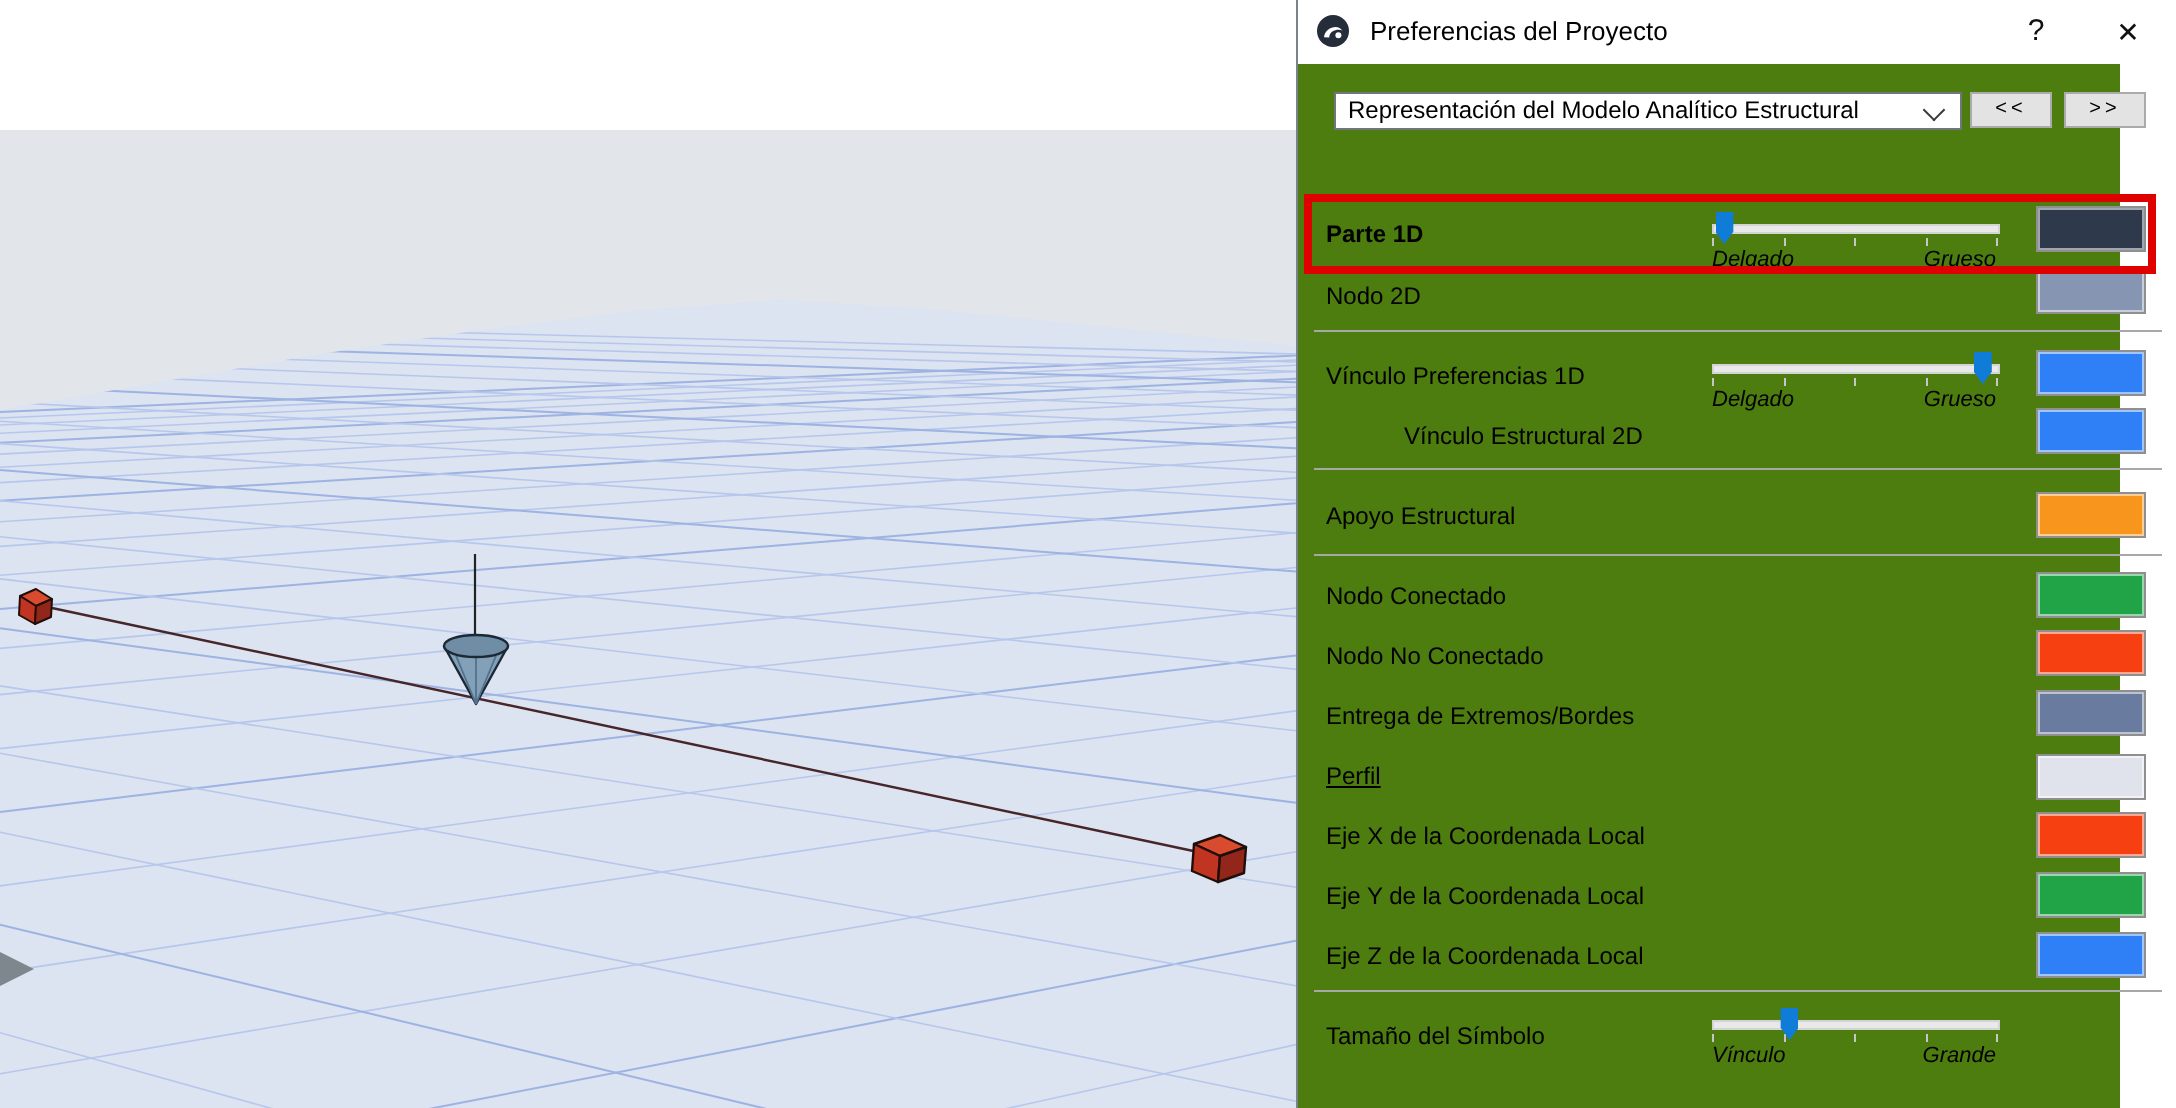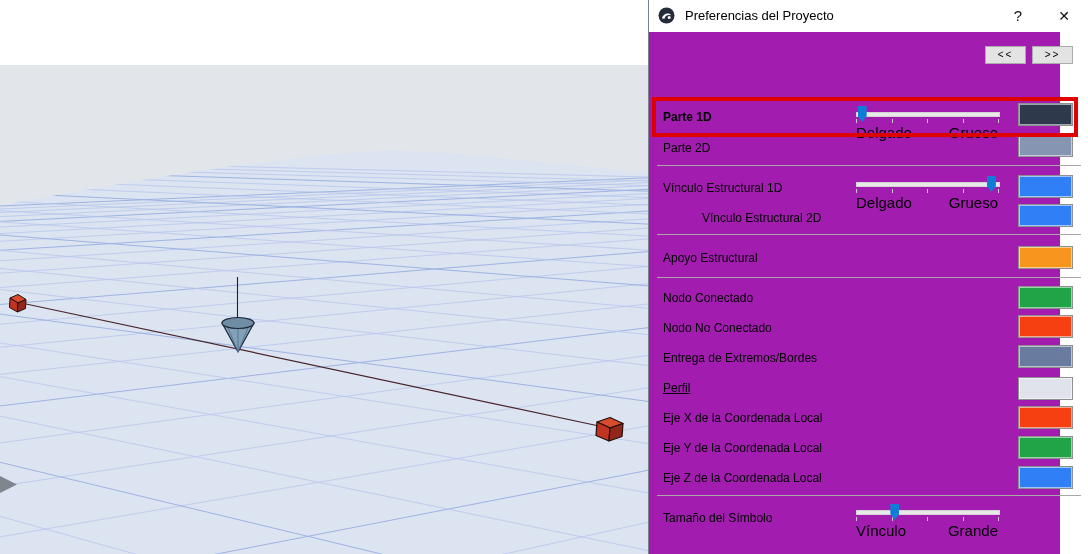--- a/index.html
+++ b/index.html
@@ -8,21 +8,21 @@
     background:#ffffff;
     font-family:"Liberation Sans","DejaVu Sans",sans-serif;
     -webkit-font-smoothing:antialiased;
   }
   
   #viewport{position:absolute;left:0;top:65px;width:648px;height:489px;}
   #viewport svg{display:block;}
   
   #dialog{
     position:absolute;left:648px;top:0;width:412px;height:554px;
-    background:#a21caf;border-left:1px solid #7a838c;box-sizing:border-box;
+    background:#4d7c0f;border-left:1px solid #7a838c;box-sizing:border-box;
   }
   .titlebar{position:absolute;left:0;top:0;width:439px;height:32px;background:#ffffff;}
   .app-icon{position:absolute;left:9px;top:7px;width:17px;height:17px;}
   .title-text{position:absolute;left:36px;top:8px;font-size:13px;color:#000;white-space:nowrap;}
   .cap-btn{position:absolute;top:5px;width:22px;height:22px;text-align:center;line-height:22px;color:#111;cursor:default;background:#fff;border:none;padding:0;font-family:inherit;}
   .help-btn{left:358px;font-size:15px;}
   .close-btn{left:404px;font-size:14px;}
   .combo{
     position:absolute;left:18px;top:46px;width:306px;height:17px;background:#fff;
     border:1px solid #70767c;font-size:12px;line-height:17px;padding-left:6px;
@@ -39,21 +39,21 @@
     line-height:16px;padding:0;font-family:inherit;color:#000;
   }
   .navbtn.prev{left:336px;} .navbtn.next{left:383px;}
   .panel-label{position:absolute;left:14px;font-size:12px;color:#000;white-space:nowrap;}
   .swatch{position:absolute;left:369px;width:55px;height:23px;border:1px solid #8f8f8f;box-shadow:inset 0 0 0 1px rgba(255,255,255,.55);padding:0;}
   .divider{position:absolute;left:8px;width:424px;height:1px;background:#a8a8a8;}
   .slider-track{position:absolute;width:142px;height:3px;background:#e9e9e9;border:1px solid #d4d4d4;}
   .slider-thumb{position:absolute;width:9px;height:16px;background:#0f7cd8;
     clip-path:polygon(0 0,100% 0,100% 62%,50% 100%,0 62%);}
   .slider-tick{position:absolute;width:1px;height:4px;background:#c6c6c6;}
-  .slider-minmax{position:absolute;width:142px;font-size:15px;color:#000;white-space:nowrap;}
+  .slider-minmax{position:absolute;width:142px;font-size:11px;color:#000;white-space:nowrap;font-style:italic;}
   .slider-minmax.max{text-align:right;}
   .highlight-box{position:absolute;left:3px;top:97px;width:418px;height:32px;border:4px solid #de0100;pointer-events:none;}
 </style>
 </head>
 <body>
 
 <div id="viewport">
   <svg width="648" height="489" xmlns="http://www.w3.org/2000/svg">
     <defs>
       <clipPath id="planeClip">
@@ -143,38 +143,42 @@
     <svg class="app-icon" viewBox="0 0 17 17" xmlns="http://www.w3.org/2000/svg">
       <circle cx="8.5" cy="8.5" r="8" fill="#242d39"></circle>
       <path d="M4,11.6 C4.4,6.8 11.2,4.6 13.2,8.4 C11.6,7.4 6.8,7.8 6.6,11.8 Z" fill="#ffffff"></path>
       <circle cx="11.2" cy="10.6" r="1.5" fill="#ffffff"></circle>
     </svg>
     <span class="title-text">Preferencias del Proyecto</span>
     <button class="cap-btn help-btn">?</button>
     <button class="cap-btn close-btn">✕</button>
   </div>
 
+  <div class="combo">
+    <span>Representación del Modelo Analítico Estructural</span>
+    <span class="combo-chevron"></span>
+  </div>
   <button class="navbtn prev">&lt;&lt;</button>
   <button class="navbtn next">&gt;&gt;</button>
 
   <div id="rows">
       <div class="panel-label" style="top: 110px; font-weight: bold;">Parte 1D</div>
       <div class="slider-track" style="left: 207px; top: 112px;"></div>
       <div class="slider-tick" style="left: 207px; top: 119px;"></div>
       <div class="slider-tick" style="left: 242.5px; top: 119px;"></div>
       <div class="slider-tick" style="left: 278px; top: 119px;"></div>
       <div class="slider-tick" style="left: 313.5px; top: 119px;"></div>
       <div class="slider-tick" style="left: 349px; top: 119px;"></div>
       <div class="slider-thumb" style="left: 208.68px; top: 106px;"></div>
       <div class="slider-minmax" style="left: 207px; top: 124px;">Delgado</div>
       <div class="slider-minmax max" style="left: 207px; top: 124px;">Grueso</div>
       <button class="swatch" style="top: 103px; background: rgb(46, 58, 76);"></button>
-      <div class="panel-label" style="top: 141px;">Parte 2D</div>
+      <div class="panel-label" style="top: 141px;">Nodo 2D</div>
       <button class="swatch" style="top: 134px; background: rgb(133, 149, 178);"></button>
-      <div class="panel-label" style="top: 181px;">Vínculo Estructural 1D</div>
+      <div class="panel-label" style="top: 181px;">Vínculo Preferencias 1D</div>
       <div class="slider-track" style="left: 207px; top: 182px;"></div>
       <div class="slider-tick" style="left: 207px; top: 189px;"></div>
       <div class="slider-tick" style="left: 242.5px; top: 189px;"></div>
       <div class="slider-tick" style="left: 278px; top: 189px;"></div>
       <div class="slider-tick" style="left: 313.5px; top: 189px;"></div>
       <div class="slider-tick" style="left: 349px; top: 189px;"></div>
       <div class="slider-thumb" style="left: 337.9px; top: 176px;"></div>
       <div class="slider-minmax" style="left: 207px; top: 194px;">Delgado</div>
       <div class="slider-minmax max" style="left: 207px; top: 194px;">Grueso</div>
       <button class="swatch" style="top: 175px; background: rgb(47, 128, 247);"></button>

